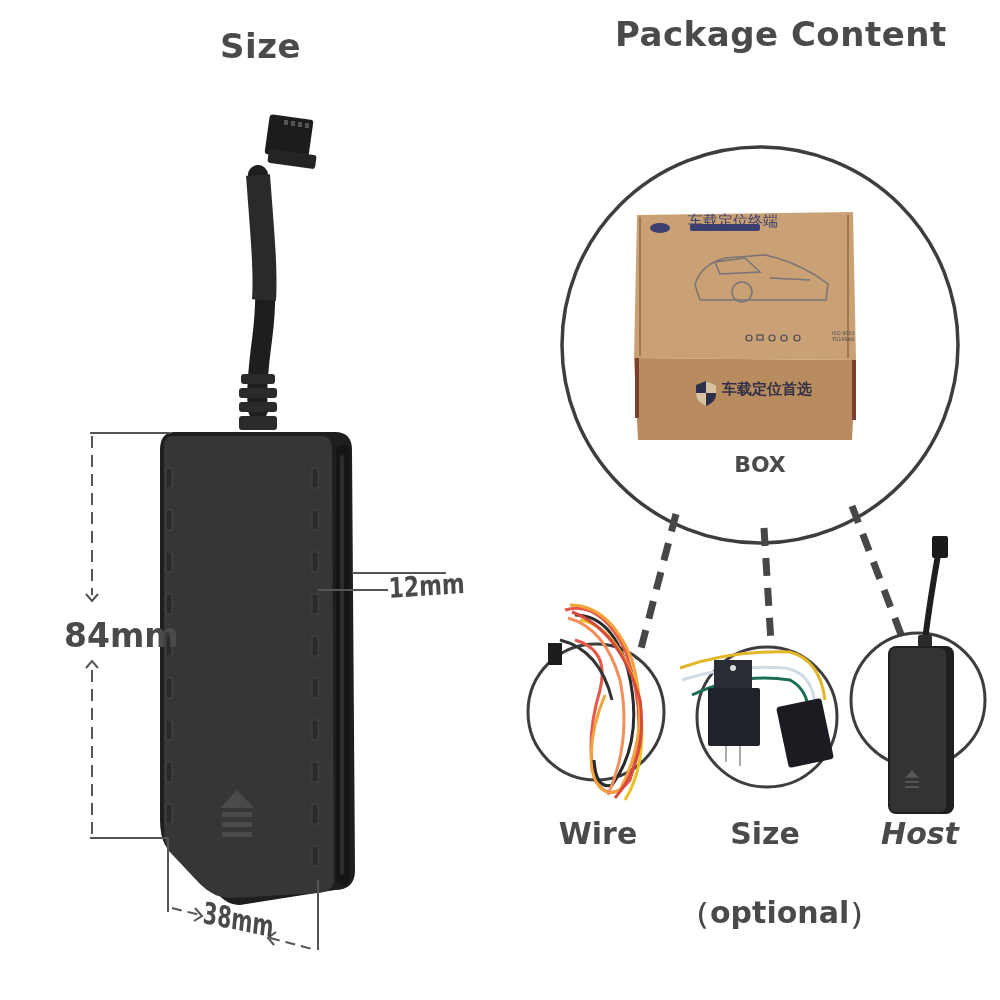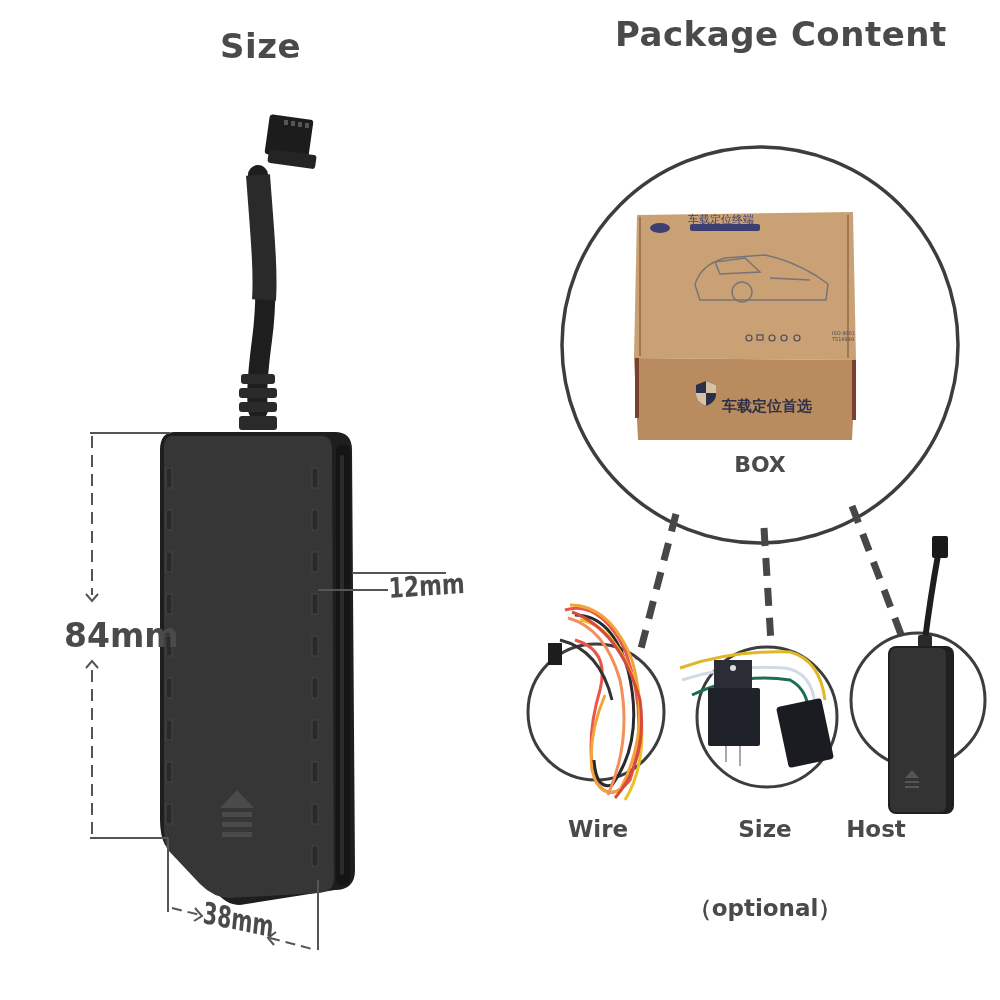--- a/index.html
+++ b/index.html
@@ -1,20 +1,20 @@
 <!DOCTYPE html>
 <html><head>
 <meta charset="utf-8">
 <style>
   html, body { margin: 0; padding: 0; background: #ffffff; }
   body { width: 1000px; height: 1000px; position: relative; overflow: hidden;
          font-family: "DejaVu Sans", "Liberation Sans", sans-serif; color: #4a4a4a; }
   .abs { position: absolute; }
   .heading { font-weight: bold; font-size: 34px; color: #4a4a4a; letter-spacing: 0.5px; white-space: nowrap; }
-  .label { font-weight: bold; font-size: 23px; color: #4a4a4a; text-align: center; white-space: nowrap; }
+  .label { font-weight: bold; font-size: 30px; color: #4a4a4a; text-align: center; white-space: nowrap; }
   .dim { font-weight: bold; color: #4a4a4a; white-space: nowrap; }
   svg { position: absolute; left: 0; top: 0; }
 </style>
 </head>
 <body>
 
 <div class="abs heading" style="left:220px; top:26px;">Size</div>
 
 <svg width="1000" height="1000" viewBox="0 0 1000 1000">
 
@@ -173,22 +173,22 @@
     <rect x="905" y="786" width="14" height="2" fill="#555"></rect>
   </g>
 </svg>
 
 <div class="abs dim" style="left:64px; top:616px; font-size:33px;">84mm</div>
 <div class="abs dim" style="left:388px; top:572px; font-size:28px; transform:scaleX(0.78) rotate(-3deg); transform-origin:left top;">12mm</div>
 <div class="abs dim" style="left:205px; top:895px; font-size:30px; transform:scaleX(0.68) rotate(8deg); transform-origin:left top;">38mm</div>
 
 <div class="abs heading" style="left:615px; top:14px;">Package Content</div>
 
-<div class="abs" style="left:688px; top:212px; font-size:11px; color:#3c3f70;">车载定位终端</div>
-<div class="abs" style="left:722px; top:380px; font-size:15px; font-weight:bold; color:#2f3047;margin-top:17px;">车载定位首选</div>
+<div class="abs" style="left:688px; top:212px; font-size:15px; color:#3c3f70;">车载定位终端</div>
+<div class="abs" style="left:722px; top:380px; font-size:15px; font-weight:bold; color:#2f3047;">车载定位首选</div>
 <div class="abs" style="left:832px; top:330px; width:30px; font-size:5px; color:#4a4a5a; line-height:6px;">ISO 9001 TS16949</div>
 
 <div class="abs label" style="left:720px; top:452px; width:80px; font-size:22px;">BOX</div>
 
 <div class="abs label" style="left:548px; top:816px; width:100px;">Wire</div>
 <div class="abs label" style="left:705px; top:816px; width:120px;">Size</div>
 <div class="abs label" style="left:680px; top:845px; width:170px;margin-top:48px;">（optional）</div>
-<div class="abs label" style="left:826px; top:816px; width:100px;">Host</div>
+<div class="abs label" style="left:870px; top:816px; width:100px;font-style:italic;">Host</div>
 
 </body></html>

